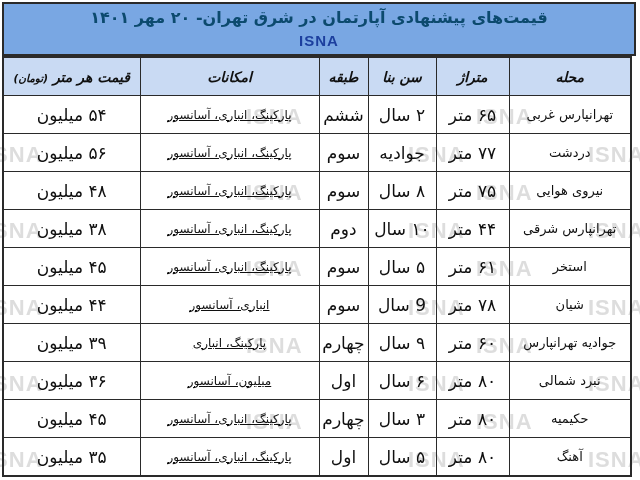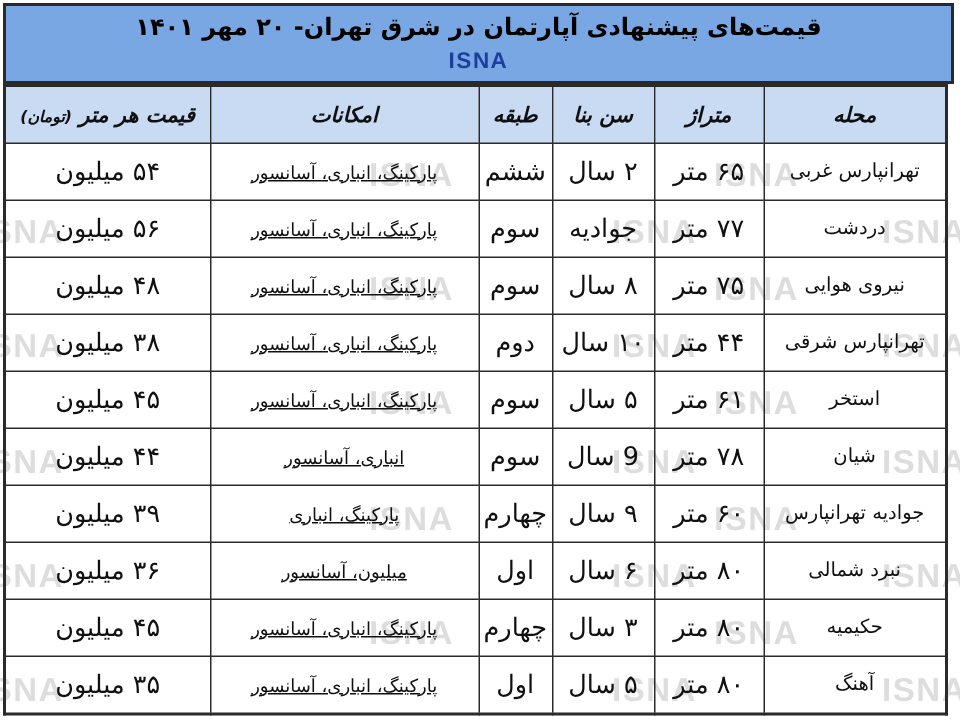--- a/index.html
+++ b/index.html
@@ -9,21 +9,21 @@
     --banner-bg:#79A7E3; --header-bg:#C9DAF3; --agency:#1C3F9E;
     --border:#2a2a2a; --wm:#c2c2c2;
   }
   .banner {
     position:absolute; left:2px; top:2px; width:634px; height:54px;
     box-sizing:border-box; background:var(--banner-bg);
     border:2px solid var(--border); direction:rtl; text-align:center;
     z-index:3;
   }
   .banner .title {
-    font-weight:bold; font-size:16px; line-height:1.4; color:#000000;
+    font-weight:bold; font-size:16px; line-height:1.4; color:#0c4a6e;
     padding-top:3px; white-space:nowrap;
   }
   .banner .agency {
     font-weight:bold; font-size:15px; letter-spacing:1px;
     color:var(--agency); margin-top:3px;
     font-family:"Liberation Sans", sans-serif;
   }
   table.price-table {
     position:absolute; left:2px; top:56px; width:629px;
     border-collapse:collapse; table-layout:fixed; direction:rtl;

